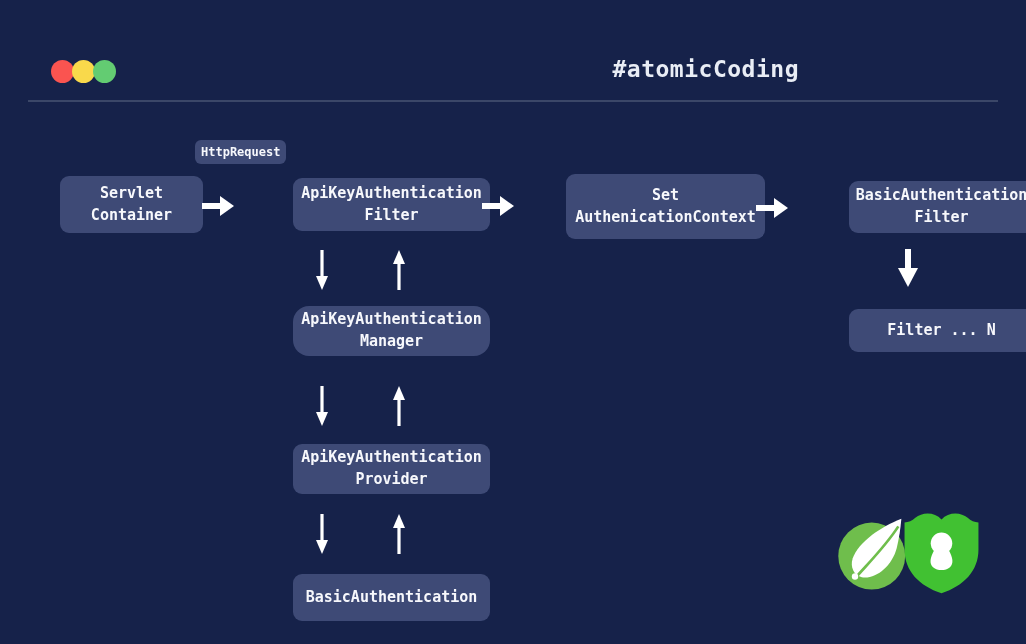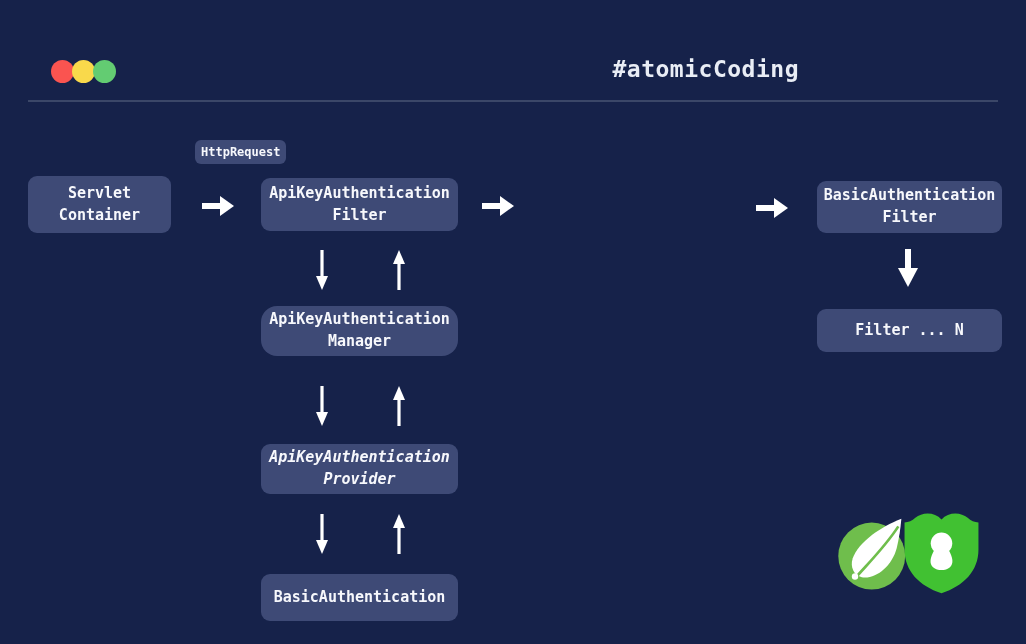--- a/index.html
+++ b/index.html
@@ -38,20 +38,21 @@
   }
   .divider{position:absolute;left:28px;top:100px;width:970px;height:2px;background:var(--divider);}
   
   .node{
     position:absolute;
     background:var(--node_fill);
     border-radius:9px;
     display:flex;align-items:center;justify-content:center;text-align:center;
     font-weight:bold;font-size:15px;line-height:1.45;
     padding:4px 7px;
+    margin-left:32px;
   }
   .badge{
     position:absolute;
     background:var(--node_fill);
     border-radius:6px;
     display:flex;align-items:center;justify-content:center;
     font-weight:bold;font-size:12px;
     padding:0 6px;
     margin-left:19px;
   }
@@ -85,20 +86,21 @@
 
   <div class="node" style="left:261px;top:178px;width:197px;height:53px;text-align:center;">ApiKeyAuthentication Filter</div>
 
   <div class="arrow" style="left:480px;top:193px;">
     <svg width="36" height="26" viewBox="0 0 36 26">
       <rect x="2" y="10" width="19" height="6" fill="var(--arrow)"></rect>
       <polygon points="20,3 34,13 20,23" fill="var(--arrow)"></polygon>
     </svg>
   </div>
 
+  <div class="node" style="left:534px;top:174px;width:199px;height:65px;">Set AuthenicationContext</div>
 
   <div class="arrow" style="left:754px;top:195px;">
     <svg width="36" height="26" viewBox="0 0 36 26">
       <rect x="2" y="10" width="19" height="6" fill="var(--arrow)"></rect>
       <polygon points="20,3 34,13 20,23" fill="var(--arrow)"></polygon>
     </svg>
   </div>
 
   <div class="node" style="left:817px;top:181px;width:185px;height:52px;padding:12px 5px;">BasicAuthentication Filter</div>
 
@@ -123,21 +125,21 @@
       <polygon points="2,28 14,28 8,42" fill="var(--arrow)"></polygon>
     </svg>
   </div>
   <div class="arrow" style="left:391px;top:384px;">
     <svg width="16" height="44" viewBox="0 0 16 44">
       <line x1="8" y1="42" x2="8" y2="13" stroke="var(--arrow)" stroke-width="3.2"></line>
       <polygon points="2,16 14,16 8,2" fill="var(--arrow)"></polygon>
     </svg>
   </div>
 
-  <div class="node" style="left:261px;top:444px;width:197px;height:50px;font-style:italic;">ApiKeyAuthentication Provider</div>
+  <div class="node" style="left:261px;top:444px;width:197px;height:50px;">ApiKeyAuthentication Provider</div>
 
   <div class="arrow" style="left:314px;top:512px;">
     <svg width="16" height="44" viewBox="0 0 16 44">
       <line x1="8" y1="2" x2="8" y2="31" stroke="var(--arrow)" stroke-width="3.2"></line>
       <polygon points="2,28 14,28 8,42" fill="var(--arrow)"></polygon>
     </svg>
   </div>
   <div class="arrow" style="left:391px;top:512px;">
     <svg width="16" height="44" viewBox="0 0 16 44">
       <line x1="8" y1="42" x2="8" y2="13" stroke="var(--arrow)" stroke-width="3.2"></line>

